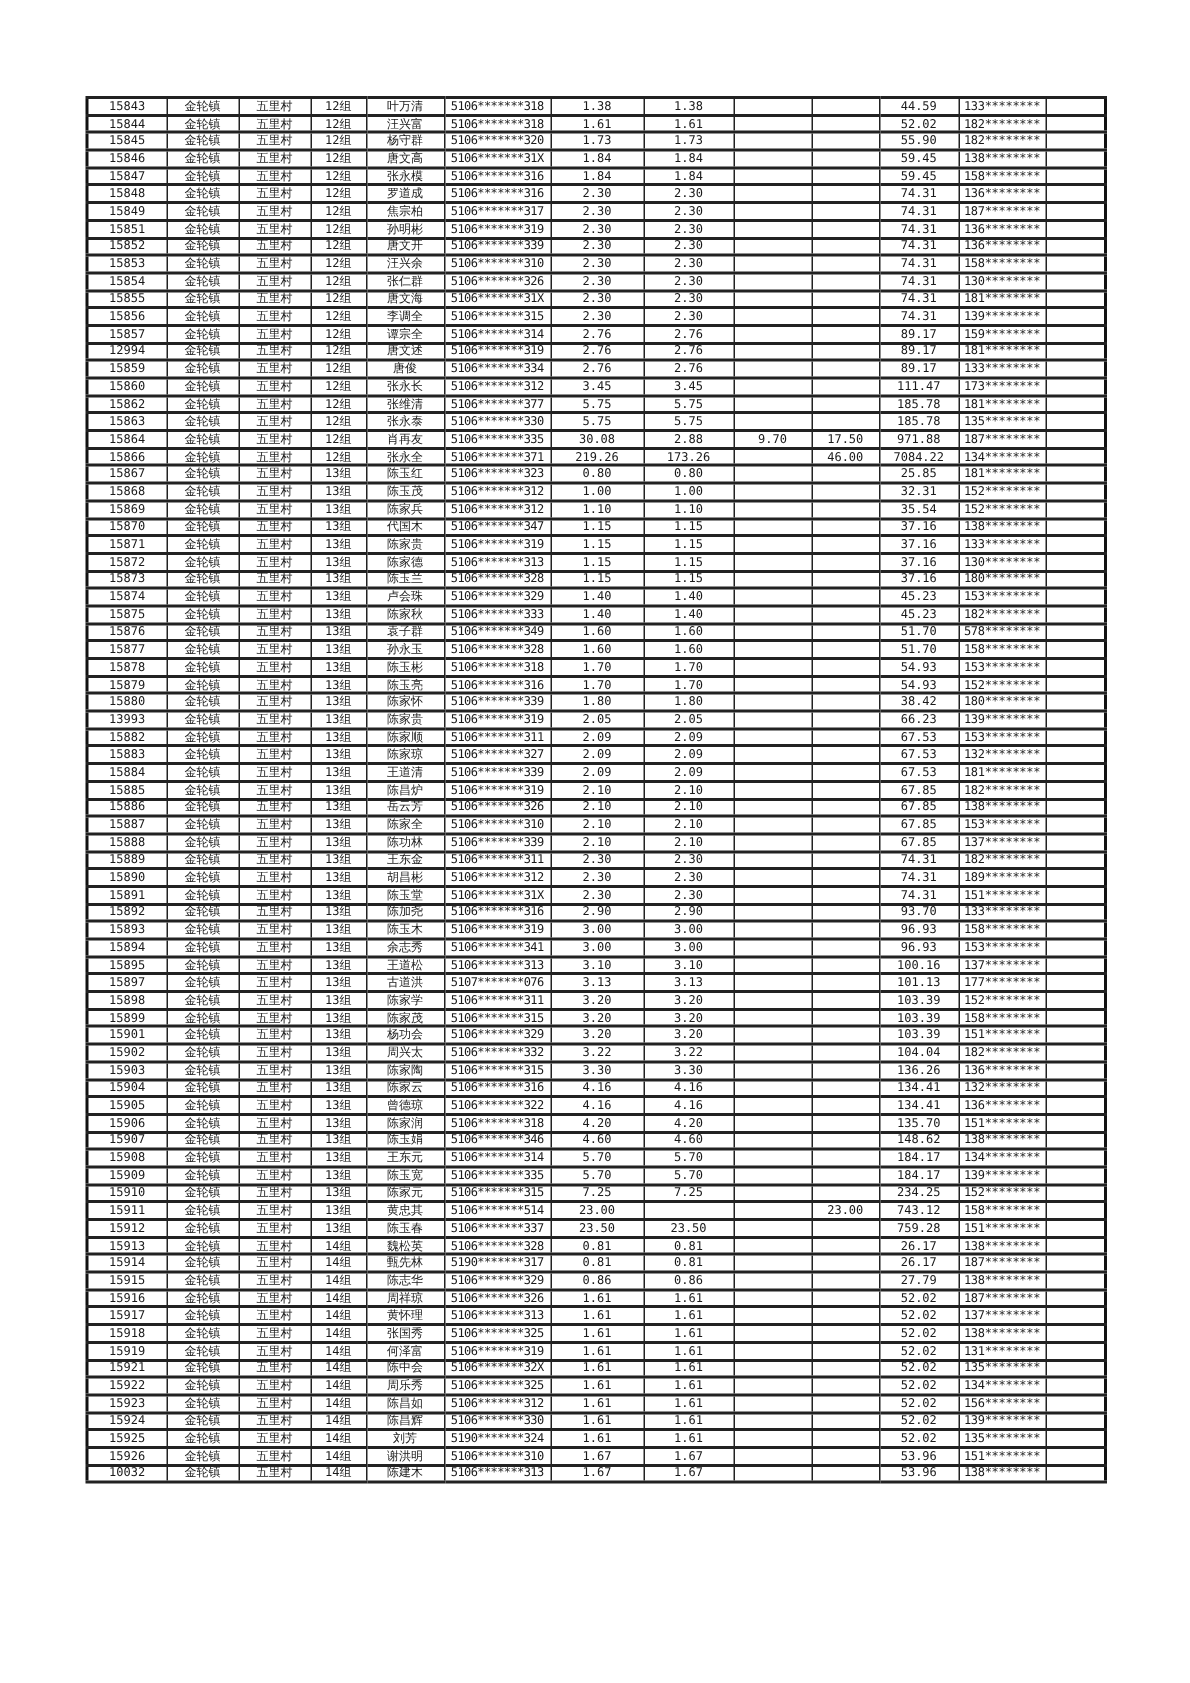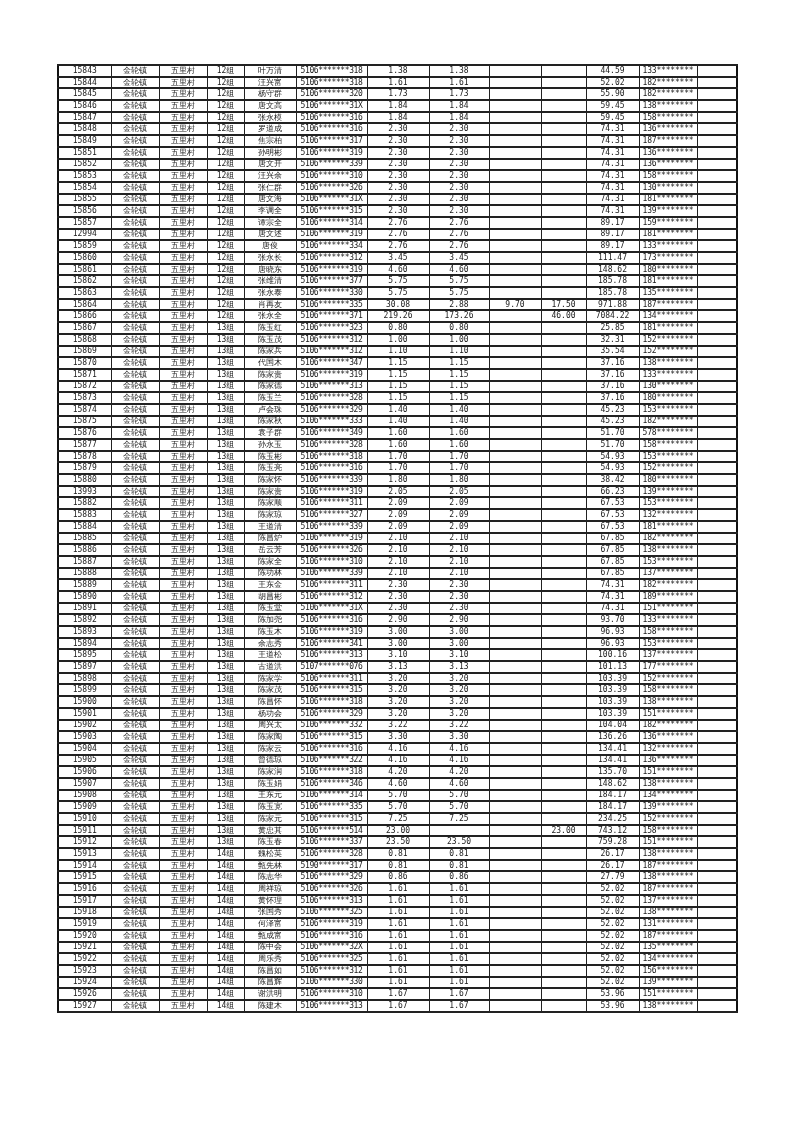--- a/index.html
+++ b/index.html
@@ -300,35 +300,20 @@
           <td class="c5">5106*******312</td>
           <td class="c6">3.45</td>
           <td class="c7">3.45</td>
           <td class="c8"></td>
           <td class="c9"></td>
           <td class="c10">111.47</td>
           <td class="c11">173********</td>
           <td class="c12"></td>
         </tr>
         <tr>
-          <td class="c0">15861</td>
-          <td class="c1">金轮镇</td>
-          <td class="c2">五里村</td>
-          <td class="c3">12组</td>
-          <td class="c4">唐晓东</td>
-          <td class="c5">5106*******319</td>
-          <td class="c6">4.60</td>
-          <td class="c7">4.60</td>
-          <td class="c8"></td>
-          <td class="c9"></td>
-          <td class="c10">148.62</td>
-          <td class="c11">180********</td>
-          <td class="c12"></td>
-        </tr>
-        <tr>
           <td class="c0">15862</td>
           <td class="c1">金轮镇</td>
           <td class="c2">五里村</td>
           <td class="c3">12组</td>
           <td class="c4">张维清</td>
           <td class="c5">5106*******377</td>
           <td class="c6">5.75</td>
           <td class="c7">5.75</td>
           <td class="c8"></td>
           <td class="c9"></td>
@@ -855,35 +840,20 @@
           <td class="c5">5106*******315</td>
           <td class="c6">3.20</td>
           <td class="c7">3.20</td>
           <td class="c8"></td>
           <td class="c9"></td>
           <td class="c10">103.39</td>
           <td class="c11">158********</td>
           <td class="c12"></td>
         </tr>
         <tr>
-          <td class="c0">15900</td>
-          <td class="c1">金轮镇</td>
-          <td class="c2">五里村</td>
-          <td class="c3">13组</td>
-          <td class="c4">陈昌怀</td>
-          <td class="c5">5106*******318</td>
-          <td class="c6">3.20</td>
-          <td class="c7">3.20</td>
-          <td class="c8"></td>
-          <td class="c9"></td>
-          <td class="c10">103.39</td>
-          <td class="c11">138********</td>
-          <td class="c12"></td>
-        </tr>
-        <tr>
           <td class="c0">15901</td>
           <td class="c1">金轮镇</td>
           <td class="c2">五里村</td>
           <td class="c3">13组</td>
           <td class="c4">杨功会</td>
           <td class="c5">5106*******329</td>
           <td class="c6">3.20</td>
           <td class="c7">3.20</td>
           <td class="c8"></td>
           <td class="c9"></td>
@@ -1155,35 +1125,20 @@
           <td class="c5">5106*******319</td>
           <td class="c6">1.61</td>
           <td class="c7">1.61</td>
           <td class="c8"></td>
           <td class="c9"></td>
           <td class="c10">52.02</td>
           <td class="c11">131********</td>
           <td class="c12"></td>
         </tr>
         <tr>
-          <td class="c0">15920</td>
-          <td class="c1">金轮镇</td>
-          <td class="c2">五里村</td>
-          <td class="c3">14组</td>
-          <td class="c4">甄成富</td>
-          <td class="c5">5106*******316</td>
-          <td class="c6">1.61</td>
-          <td class="c7">1.61</td>
-          <td class="c8"></td>
-          <td class="c9"></td>
-          <td class="c10">52.02</td>
-          <td class="c11">187********</td>
-          <td class="c12"></td>
-        </tr>
-        <tr>
           <td class="c0">15921</td>
           <td class="c1">金轮镇</td>
           <td class="c2">五里村</td>
           <td class="c3">14组</td>
           <td class="c4">陈中会</td>
           <td class="c5">5106*******32X</td>
           <td class="c6">1.61</td>
           <td class="c7">1.61</td>
           <td class="c8"></td>
           <td class="c9"></td>
@@ -1230,36 +1185,51 @@
           <td class="c5">5106*******330</td>
           <td class="c6">1.61</td>
           <td class="c7">1.61</td>
           <td class="c8"></td>
           <td class="c9"></td>
           <td class="c10">52.02</td>
           <td class="c11">139********</td>
           <td class="c12"></td>
         </tr>
         <tr>
+          <td class="c0">15925</td>
+          <td class="c1">金轮镇</td>
+          <td class="c2">五里村</td>
+          <td class="c3">14组</td>
+          <td class="c4">刘芳</td>
+          <td class="c5">5190*******324</td>
+          <td class="c6">1.61</td>
+          <td class="c7">1.61</td>
+          <td class="c8"></td>
+          <td class="c9"></td>
+          <td class="c10">52.02</td>
+          <td class="c11">135********</td>
+          <td class="c12"></td>
+        </tr>
+        <tr>
           <td class="c0">15926</td>
           <td class="c1">金轮镇</td>
           <td class="c2">五里村</td>
           <td class="c3">14组</td>
           <td class="c4">谢洪明</td>
           <td class="c5">5106*******310</td>
           <td class="c6">1.67</td>
           <td class="c7">1.67</td>
           <td class="c8"></td>
           <td class="c9"></td>
           <td class="c10">53.96</td>
           <td class="c11">151********</td>
           <td class="c12"></td>
         </tr>
         <tr>
-          <td class="c0">15927</td>
+          <td class="c0">10032</td>
           <td class="c1">金轮镇</td>
           <td class="c2">五里村</td>
           <td class="c3">14组</td>
           <td class="c4">陈建木</td>
           <td class="c5">5106*******313</td>
           <td class="c6">1.67</td>
           <td class="c7">1.67</td>
           <td class="c8"></td>
           <td class="c9"></td>
           <td class="c10">53.96</td>

